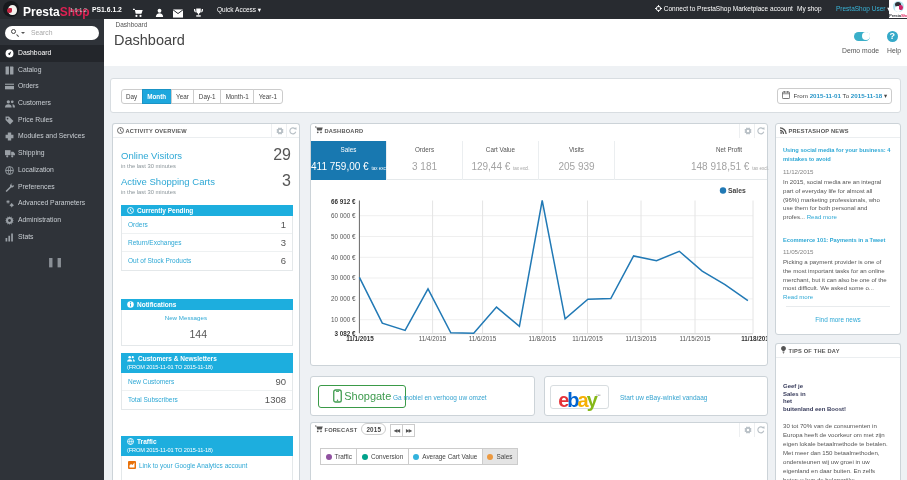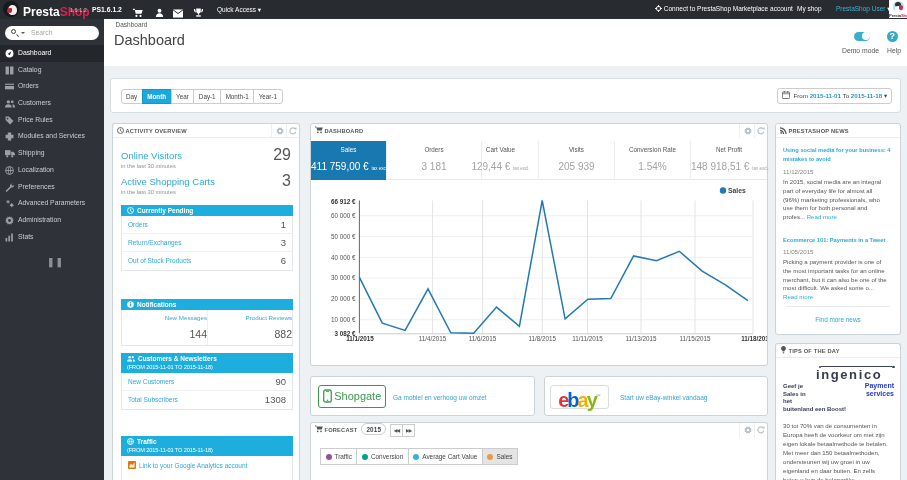--- a/index.html
+++ b/index.html
@@ -311,24 +311,20 @@
   <div class="subhead" style="top:175px;"><svg width="7" height="7" viewBox="0 0 16 16" style="vertical-align:-1px; margin-right:3px;">
           <circle cx="8" cy="8" r="7.5" fill="#fff"></circle>
           <rect x="6.9" y="6.3" width="2.2" height="6" fill="#1daede"></rect>
           <circle cx="8" cy="3.8" r="1.4" fill="#1daede"></circle>
         </svg>Notifications</div>
   <div class="twocol" style="top:186px;">
     <div class="c">
           <div class="h">New Messages</div>
           <div class="v">144</div>
         </div>
-    <div class="c r">
-          <div class="h">Product Reviews</div>
-          <div class="v">882</div>
-        </div>
   </div>
 
   <div class="subhead" style="top:229px; height:19.5px;"><svg width="8" height="7" viewBox="0 0 18 16" fill="#fff" style="vertical-align:-1px; margin-right:3px;">
           <circle cx="6" cy="5" r="3"></circle>
           <path d="M0 15c0-3.5 2.5-5.5 6-5.5s6 2 6 5.5z"></path>
           <circle cx="13" cy="5" r="2.5"></circle>
           <path d="M13.5 9.5c2.5.3 4.5 2 4.5 5.5h-4z"></path>
         </svg>Customers &amp; Newsletters<span class="small">(FROM 2015-11-01 TO 2015-11-18)</span></div>
   <div class="rowbox" style="top:248.5px;">
     <div class="drow">
@@ -371,35 +367,31 @@
         <svg width="8" height="8" viewBox="0 0 16 16" style="position:absolute; right:2.5px; top:3px;">
           <path fill="none" stroke="#b7bfc5" stroke-width="2.2" d="M13.5 9.5a6 6 0 1 1-1.5-6"></path>
           <path fill="#b7bfc5" d="M14.5 0l.8 5.5-5.3-1.3z"></path>
         </svg>
       </div>
   <div class="statrow">
     <div class="stat sel" style="left:0px; width:76px;">
           <div class="t">Sales</div>
           <div class="v">411 759,00 € <span class="tiny">tax excl.</span></div>
         </div>
-    <div class="stat" style="left:76px; width:95px;">
+    <div class="stat" style="left:76px; width:76px;">
           <div class="t">Orders</div>
           <div class="v">3 181</div>
         </div>
     <div class="stat" style="left:152px; width:76px;">
           <div class="t">Cart Value</div>
           <div class="v">129,44 € <span class="tiny">tax excl.</span></div>
         </div>
     <div class="stat" style="left:228px; width:76px;">
           <div class="t">Visits</div>
           <div class="v">205 939</div>
-        </div>
-    <div class="stat" style="left:304px; width:76px;">
-          <div class="t">Conversion Rate</div>
-          <div class="v">1.54%</div>
         </div>
     <div class="stat" style="left:380px; width:76px; border-right:none;">
           <div class="t">Net Profit</div>
           <div class="v">148 918,51 € <span class="tiny">tax excl.</span></div>
         </div>
   </div>
   <svg id="chart" width="456" height="226" style="position:absolute; left:0; top:0;">
     <g stroke="#efefef" stroke-width="1">
       <line x1="48.4" y1="91.7" x2="442" y2="91.7"></line>
       <line x1="48.4" y1="112.5" x2="442" y2="112.5"></line>
@@ -439,21 +431,21 @@
       <text x="330" y="216.5">11/13/2015</text>
       <text x="384" y="216.5">11/15/2015</text>
       <text x="444" y="216.5" font-weight="bold" fill="#333">11/18/201</text>
     </g>
     <circle cx="412" cy="66.5" r="3.2" fill="#2179b5"></circle>
     <text x="417" y="69" font-family="Liberation Sans, sans-serif" font-size="6.8" font-weight="bold" fill="#444">Sales</text>
   </svg>
 </div>
 
 <div class="adcard" id="ad1">
-  <div class="adlogo" style="left:7px; width:68px; color:#3d9a4d; font-size:11px; text-align:center; line-height:21px;"><svg width="9" height="14" viewBox="0 0 12 18" style="vertical-align:-3px; margin-right:2.5px;">
+  <div class="adlogo" style="left:7px; width:88px; color:#3d9a4d; font-size:11px; text-align:center; line-height:21px;"><svg width="9" height="14" viewBox="0 0 12 18" style="vertical-align:-3px; margin-right:2.5px;">
           <rect x="1" y="1" width="10" height="16" rx="2.5" fill="none" stroke="#3d9a4d" stroke-width="1.7"></rect>
           <path d="M4 3h4" stroke="#3d9a4d" stroke-width="1.1"></path>
           <circle cx="6" cy="14.6" r="1" fill="#3d9a4d"></circle>
         </svg>Shopgate</div>
   <div class="adlink" style="left:82px; top:16.5px;">Ga mobiel en verhoog uw omzet</div>
 </div>
 <div class="adcard" id="ad2">
   <div class="adlogo" style="left:5px; width:59px; height:24px; top:8px; border-color:#d8dde0; text-align:center; line-height:21px; font-size:20px; font-weight:bold; letter-spacing:-2px;"><span style="color:#e53238">e</span><span style="color:#0064d2">b</span><span style="color:#f5af02">a</span><span style="color:#86b817">y</span><span style="font-size:5px; color:#999; letter-spacing:0; vertical-align:9px;">™</span></div>
   <div class="adlink" style="left:75px; top:16.5px;">Start uw eBay-winkel vandaag</div>
 </div>
@@ -493,22 +485,17 @@
   <div class="news-body" style="top:134px;">Picking a payment provider is one of<br>the most important tasks for an online<br>merchant, but it can also be one of the<br>most difficult. We asked some o...<br><a>Read more</a></div>
   <div style="position:absolute; left:10px; right:10px; top:182px; height:1px; background:#e8ebed;"></div>
       <div class="find-more" style="top:192px;">Find more news</div>
 </div>
 
 <div class="panel" id="tips">
   <div class="phead"><svg width="7" height="8" viewBox="0 0 16 18" fill="#555" style="vertical-align:-1px; margin-right:2px;">
           <path d="M8 0a5.5 5.5 0 0 1 3 10.2c-.6.4-1 .9-1 1.8H6c0-.9-.4-1.4-1-1.8A5.5 5.5 0 0 1 8 0z"></path>
           <path d="M6 13h4v1.5H6zM6.5 15.5h3L8.5 17h-1z"></path>
         </svg>TIPS OF THE DAY</div>
-  <div class="ingenico">
-    <div class="ing-bar"></div>
-    <div class="ing-name">ingenico</div>
-    <div class="ing-pay">Payment<br>services</div>
-  </div>
   <div class="tips-bold">Geef je<br>Sales in<br>het<br>buitenland een Boost!</div>
   <div class="tips-body">30 tot 70% van de consumenten in<br>Europa heeft de voorkeur om met zijn<br>eigen lokale betaalmethode te betalen.<br>Met meer dan 150 betaalmethoden,<br>ondersteunen wij uw groei in uw<br>eigenland en daar buiten. En zelfs<br>beter: u kun de belangrijke<br>betaalmethoden activeren met een...</div>
 </div>
 
 </div>
 
 </body></html>

